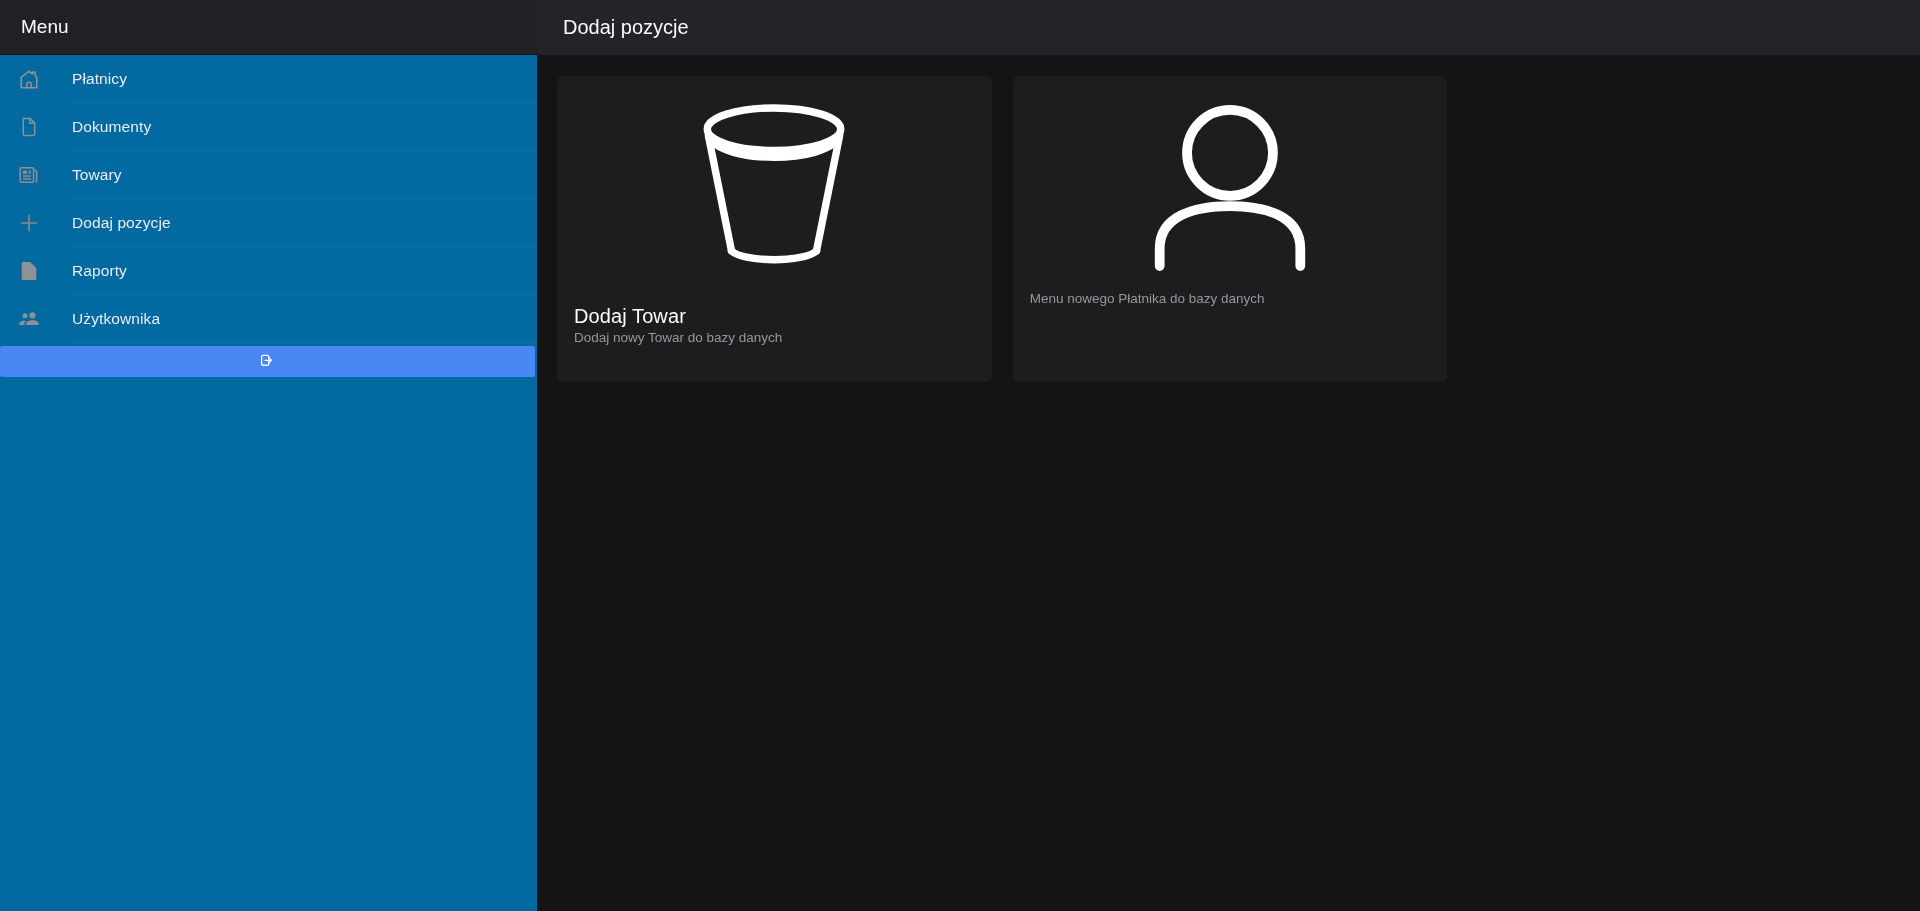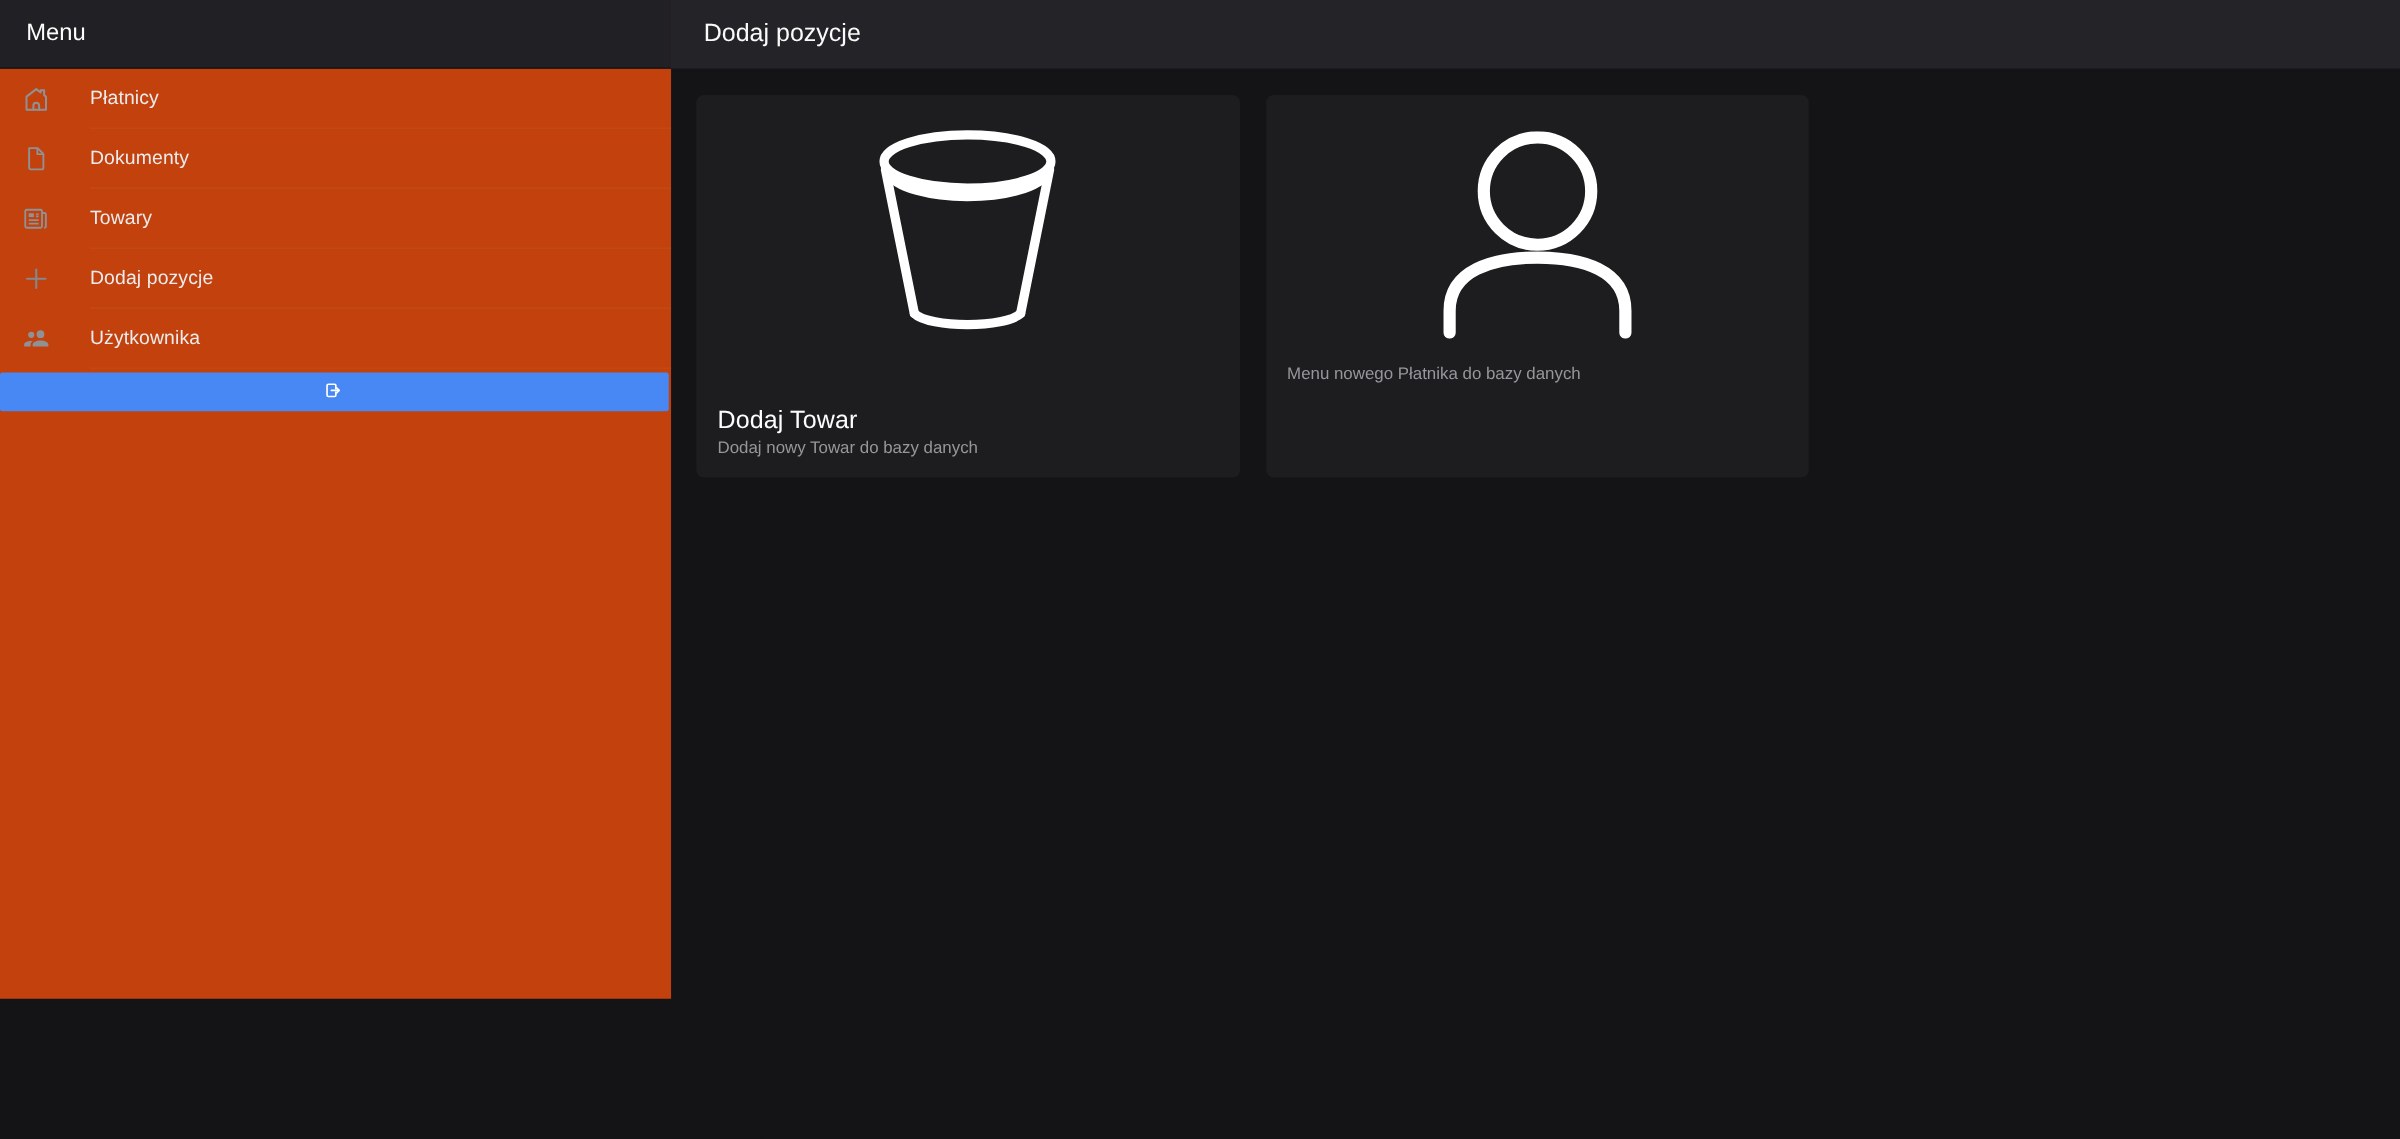--- a/index.html
+++ b/index.html
@@ -5,21 +5,21 @@
   * { margin:0; padding:0; box-sizing:border-box; }
   html,body { width:1920px; height:911px; overflow:hidden; }
   body {
     font-family:"Liberation Sans","DejaVu Sans",sans-serif;
     background:#141417; color:#ececee;
     display:flex;
   }
 
   
   .sidebar {
-    width:537px; height:799px; background:#c2410c;
+    width:537px; height:911px; background:#0369a1;
     flex:0 0 537px; display:flex; flex-direction:column;
   }
   .sidebar-header {
     height:55px; background:#212125; flex:0 0 55px;
     display:flex; align-items:center; padding-left:21px;
     border-bottom:1px solid rgba(0,0,0,.45);
     font-size:19px; color:#fdfdfd;
   }
   .menu { display:block; }
   .menu-item {
@@ -57,21 +57,21 @@
   }
   .card {
     height:306px; background:#1d1d20; border-radius:6px;
     padding:0 17px; cursor:pointer; overflow:hidden;
   }
   .card-icon {
     height:214px; display:flex; align-items:center; justify-content:center;
     padding-top:10px;
   }
   .card h2 {
-    margin-top:33px; font-size:20px; font-weight:400; color:#fdfdfd;
+    margin-top:13px; font-size:20px; font-weight:400; color:#fdfdfd;
     line-height:26px; letter-spacing:.1px;
   }
   .card p {
     font-size:13.5px; color:#97979b; line-height:17px;
   }
   svg { display:block; }
 </style>
 </head>
 <body>
 
@@ -130,20 +130,29 @@
         <svg viewBox="0 0 24 24" width="24" height="24">
           <g stroke="#85878b" stroke-width="1.7" stroke-linecap="round">
             <line x1="12" y1="4.6" x2="12" y2="19.4"></line>
             <line x1="4.6" y1="12" x2="19.4" y2="12"></line>
           </g>
         </svg>
       </span>
       <span class="mi-label">Dodaj pozycje</span>
     </div>
 
+    <div class="menu-item">
+      <span class="mi-icon">
+        <svg viewBox="0 0 24 24" width="24" height="24">
+          <path fill="#8f9195" d="M6.1 2.9 C5.3 2.9 4.7 3.5 4.7 4.3 V19.7 C4.7 20.5 5.3 21.1 6.1 21.1 H17.9 C18.7 21.1 19.3 20.5 19.3 19.7 V9.3 L12.9 2.9 Z"></path>
+          <path fill="#8f9195" d="M13.9 3.9 L18.3 8.3 H13.9 Z"></path>
+        </svg>
+      </span>
+      <span class="mi-label">Raporty</span>
+    </div>
 
     <div class="menu-item">
       <span class="mi-icon">
         <svg viewBox="0 0 24 24" width="24" height="24" fill="#8f9195">
           <circle cx="8" cy="8.8" r="2.5"></circle>
           <circle cx="15.4" cy="8.3" r="3.1"></circle>
           <path d="M15.4 13.3 C11.9 13.3 9.1 14.7 9.1 16.5 V18.1 H21.7 V16.5 C21.7 14.7 18.9 13.3 15.4 13.3 Z"></path>
           <path d="M8 13.8 C5 13.8 2.3 15 2.3 16.6 V18.1 H7.5 V16.5 C7.5 15.3 8.2 14.4 9.3 13.9 C8.9 13.83 8.4 13.8 8 13.8 Z"></path>
         </svg>
       </span>

